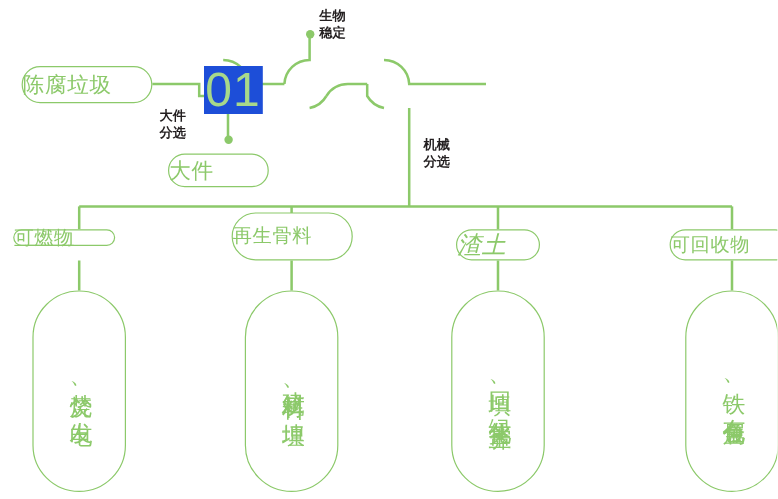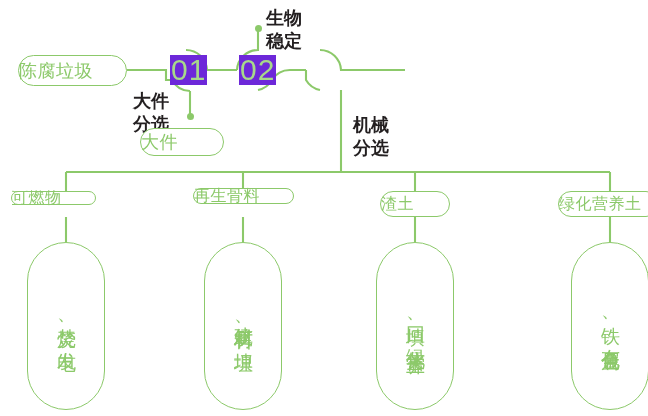--- a/index.html
+++ b/index.html
@@ -58,33 +58,33 @@
     line-height: 1.42;
     letter-spacing: 1.5px;
     text-align: center;
     white-space: nowrap;
   }
 
   
   .stagenum {
     position: absolute;
     color: #a8d98a;
-    font-size: 30px;
+    font-size: 40px;
     font-weight: 400;
     letter-spacing: 1px;
-    background: #6d28d9;
+    background: #1d4ed8;
     padding: 0 1px;
     line-height: 1;
   }
 
   
   .caption {
     position: absolute;
     color: #231f20;
-    font-size: 18px;
+    font-size: 11px;
     line-height: 1.28;
     font-weight: 700;
     white-space: nowrap;
   }
 
   .dot {
     position: absolute;
     width: 7px;
     height: 7px;
     border-radius: 50%;
@@ -131,23 +131,20 @@
     </g>
   </svg>
 
   <div class="pill" style="left:18px; top:55px; width:109px; height:31px; font-size:18px;">
     <span>陈腐垃圾</span>
   </div>
 
   <div class="stagenum" style="left:170px; top:55px;">
     <span>01</span>
   </div>
-  <div class="stagenum" style="left:239px; top:55px;">
-    <span>02</span>
-  </div>
 
   <div class="caption" style="left:133px; top:90px;">
     <div>大件</div>
     <div>分选</div>
   </div>
 
   <div class="caption" style="left:266px; top:7px;">
     <div>生物</div>
     <div>稳定</div>
   </div>
@@ -160,28 +157,28 @@
   <div class="dot" style="left:187px; top:113px;"></div>
   <div class="dot" style="left:255px; top:25px;"></div>
 
   <div class="pill" style="left:140px; top:128px; width:84px; height:28px; font-size:18px;">
     <span>大件</span>
   </div>
 
   <div class="pill" style="left:11px; top:191px; width:85px; height:14px; font-size:16px;text-decoration:underline;">
     <span>可燃物</span>
   </div>
-  <div class="pill" style="left:193px; top:188px; width:101px; height:16px; font-size:16px;">
+  <div class="pill" style="left:193px; top:177px; width:101px; height:40px; font-size:16px;">
     <span>再生骨料</span>
   </div>
-  <div class="pill" style="left:380px; top:191px; width:70px; height:26px; font-size:16px;">
+  <div class="pill" style="left:380px; top:191px; width:70px; height:26px; font-size:20px;font-style:italic;">
     <span>渣土</span>
   </div>
   <div class="pill" style="left:558px; top:191px; width:101px; height:26px; font-size:16px;">
-    <span>绿化营养土</span>
+    <span>可回收物</span>
   </div>
 
   <div class="vbox" style="left:27px; top:242px; width:78px; height:168px;">
     <span class="vbox-text">焚烧、发电</span>
   </div>
 
   <div class="vbox" style="left:204px; top:242px; width:78px; height:168px;">
     <span class="vbox-text">建筑材料、填埋</span>
   </div>
 

